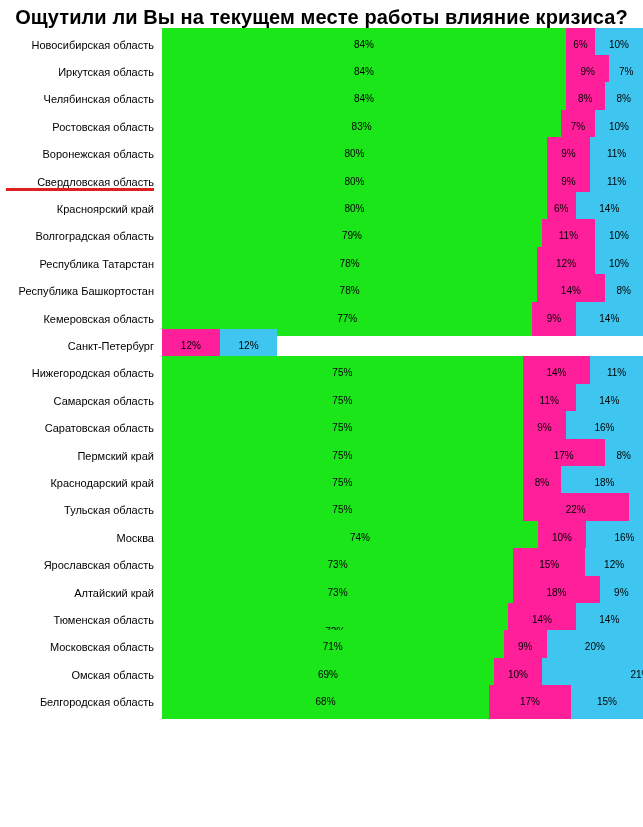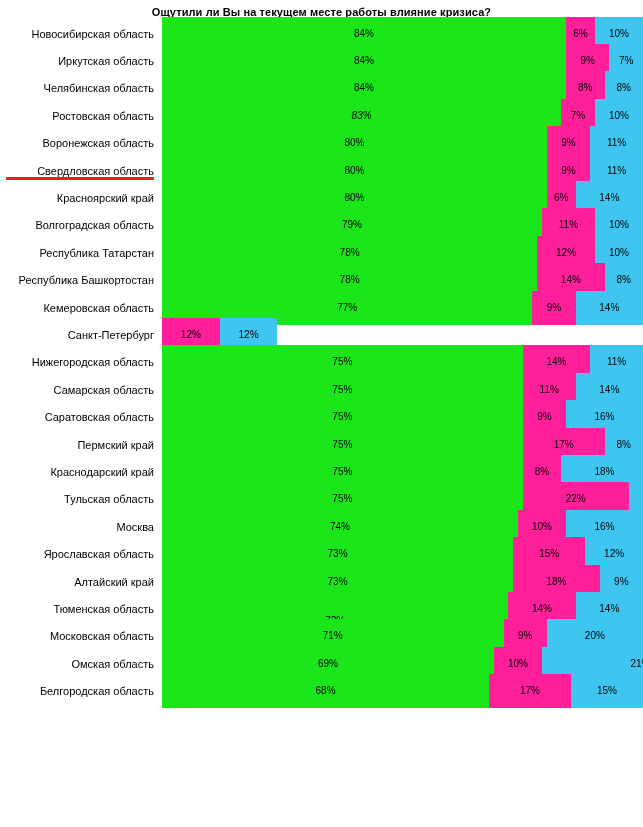--- a/index.html
+++ b/index.html
@@ -15,21 +15,21 @@
     overflow: hidden;
   }
   .chart-wrap {
     position: relative;
     width: 643px;
     height: 827px;
     box-sizing: border-box;
   }
   .chart-title {
     text-align: center;
-    font-size: 11px;
+    font-size: 20px;
     font-weight: bold;
     padding-top: 6px;
     padding-bottom: 2px;
     letter-spacing: 0.1px;
   }
   .legend {
     display: flex;
     justify-content: center;
     align-items: center;
     gap: 22px;
@@ -154,21 +154,21 @@
             <span class="seg-label">8%</span>
           </div>
           <div class="seg na" style="flex: 0 0 8%;">
             <span class="seg-label">8%</span>
           </div>
         </div>
       </div>
       <div class="row">
         <div class="row-label">Ростовская область</div>
         <div class="bars">
-          <div class="seg yes" style="flex: 0 0 83%; font-style: italic;">
+          <div class="seg yes" style="flex: 0 0 83%;">
             <span class="seg-label">83%</span>
           </div>
           <div class="seg no" style="flex: 0 0 7%;">
             <span class="seg-label">7%</span>
           </div>
           <div class="seg na" style="flex: 0 0 10%;">
             <span class="seg-label">10%</span>
           </div>
         </div>
       </div>
@@ -359,21 +359,21 @@
           </div>
           <div class="seg no" style="flex: 0 0 22%;">
             <span class="seg-label">22%</span>
           </div>
           <div class="seg na tiny" style="flex: 0 0 4%;"></div>
         </div>
       </div>
       <div class="row">
         <div class="row-label">Москва</div>
         <div class="bars">
-          <div class="seg yes" style="flex: 0 0 74%;">
+          <div class="seg yes" style="flex: 0 0 74%; padding-left: 20px;">
             <span class="seg-label">74%</span>
           </div>
           <div class="seg no" style="flex: 0 0 10%;">
             <span class="seg-label">10%</span>
           </div>
           <div class="seg na" style="flex: 0 0 16%;">
             <span class="seg-label">16%</span>
           </div>
         </div>
       </div>

